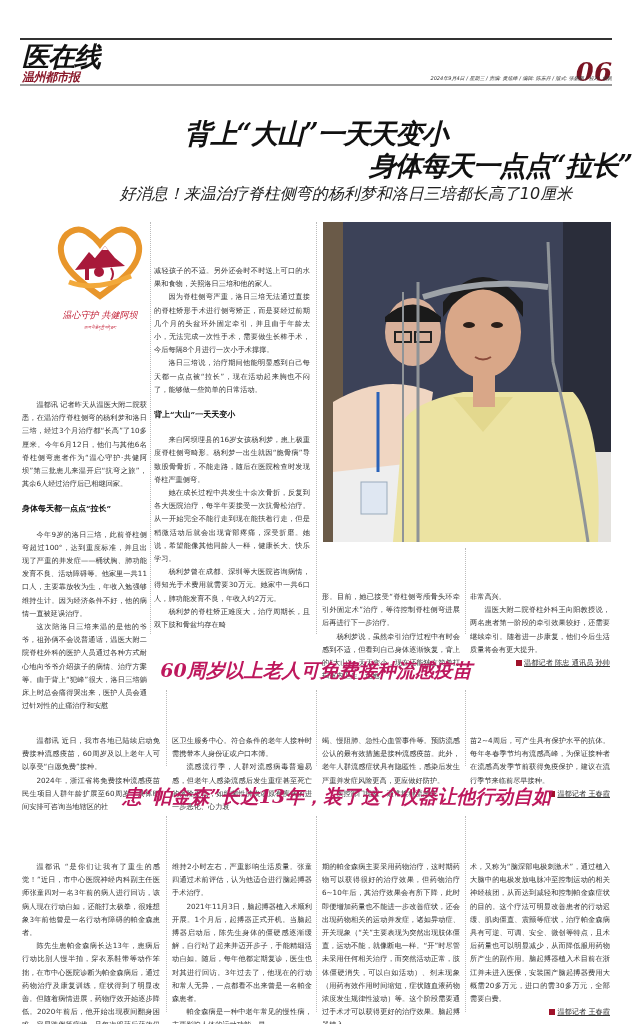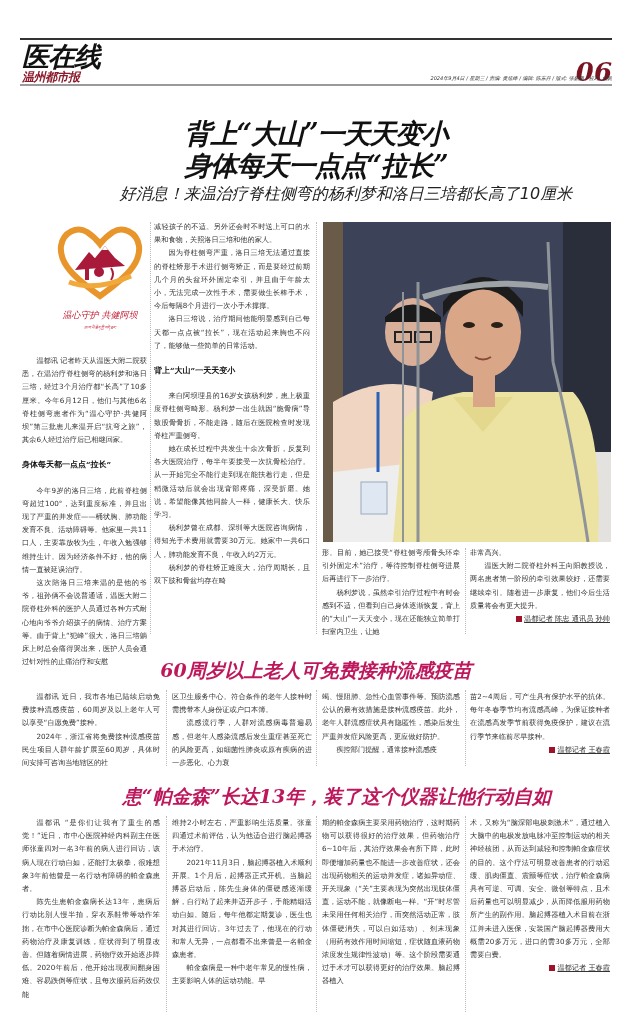--- a/index.html
+++ b/index.html
@@ -9,21 +9,21 @@
   .rule-top { left:20px; top:38px; width:592px; height:2px; background:#333; }
   .rule-bot { left:20px; top:84px; width:592px; height:2px; background:#9a9a9a; }
   .section-title { left:22px; top:42px; font-family:"DejaVu Serif", serif; font-size:27px; font-weight:bold; color:#111; letter-spacing:-1px; line-height:30px; }
   .paper-name { left:22px; top:72px; font-size:12px; font-weight:bold; color:#8b1a2b; line-height:11px; letter-spacing:-0.5px; }
   .page-num { right:20px; top:42px; font-family:"DejaVu Serif", serif; font-size:26px; font-weight:bold; color:#7a1423; line-height:30px;margin-top:15px; }
   .meta { right:20px; top:75px; font-size:5px; color:#333; line-height:7px; white-space:nowrap; }
 
   .h1 { left:0; width:632px; text-align:center; font-family:"DejaVu Serif", serif; font-weight:bold; color:#111; font-size:27px; line-height:32px; letter-spacing:-1px; }
   .sub { left:20px; width:612px; text-align:center; font-size:16px; color:#222; line-height:20px; top:184px; padding-left:40px; }
 
-  .col { position:absolute; font-size:7.2px; line-height:13.2px; color:#333; text-align:justify; }
+  .col { position:absolute; font-size:7.2px; line-height:13.2px; color:#333; text-align:justify;margin-top:44px; }
   .col p { text-indent:2em; }
   .col .subh { font-family:"DejaVu Serif", serif; font-weight:bold; font-size:8px; color:#111; text-indent:0; margin:12px 0 12px 0; }
   .vline { position:absolute; width:0; border-left:1px dotted #bbb; }
   .byline { text-align:right; text-indent:0 !important;text-decoration:underline; }
   .sq { display:inline-block; width:6px; height:6px; background:#a0122a; margin-right:2px; vertical-align:middle; }
 
   .logo { left:55px; top:222px; width:90px; height:120px; }
   .photo { left:323px; top:222px; width:288px; height:320px; overflow:hidden; background:#3a3f55; }
 
   .h2 { left:0; width:632px; text-align:center; font-family:"DejaVu Serif", serif; font-weight:bold; font-size:19px; color:#be185d; line-height:24px; }
@@ -32,21 +32,21 @@
 <body>
 
 <div class="abs rule-top"></div>
 <div class="abs section-title">医在线</div>
 <div class="abs paper-name">温州都市报</div>
 <div class="abs page-num">06</div>
 <div class="abs meta">2024年9月4日 / 星期三 / 责编: 黄炫峰 / 编辑: 陈东丹 / 版式: 张鹏鹏 / 校对: 杨帆</div>
 <div class="abs rule-bot"></div>
 
 <div class="abs h1" style="top:118px;">背上“大山”一天天变小</div>
-<div class="abs h1" style="top:150px;">身体每天一点点“拉长”</div>
+<div class="abs h1" style="top:150px;text-align:right;">身体每天一点点“拉长”</div>
 <div class="abs sub">好消息！来温治疗脊柱侧弯的杨利梦和洛日三培都长高了10厘米</div>
 
 <div class="abs logo">
   <svg width="90" height="80" viewBox="0 0 90 80">
     <path d="M45 74 C20 56 4 42 6 24 C8 10 22 4 32 10 C38 14 42 18 45 22 C48 18 52 14 58 10 C68 4 82 10 84 24 C86 42 70 56 45 74 Z" fill="none" stroke="#e8962b" stroke-width="6"></path>
     <path d="M20 48 L34 30 L40 36 L50 24 L60 36 L70 44 L20 48 Z" fill="#a8193a"></path>
     <path d="M34 30 L38 34 L42 30 L40 36 Z" fill="#fff"></path>
     <path d="M50 24 L53 28 L47 28 Z" fill="#fff"></path>
     <rect x="30" y="44" width="4" height="14" fill="#a8193a"></rect>
     <circle cx="44" cy="50" r="5" fill="#a8193a"></circle>

